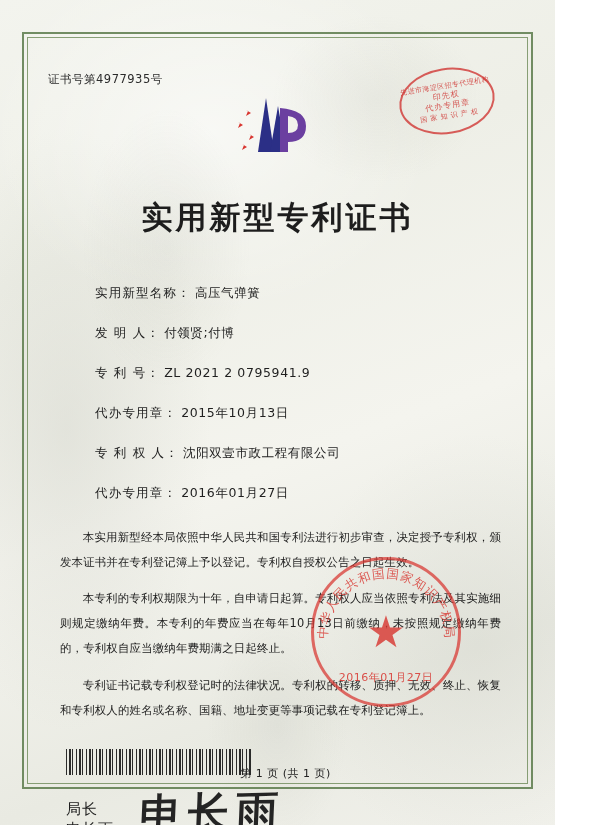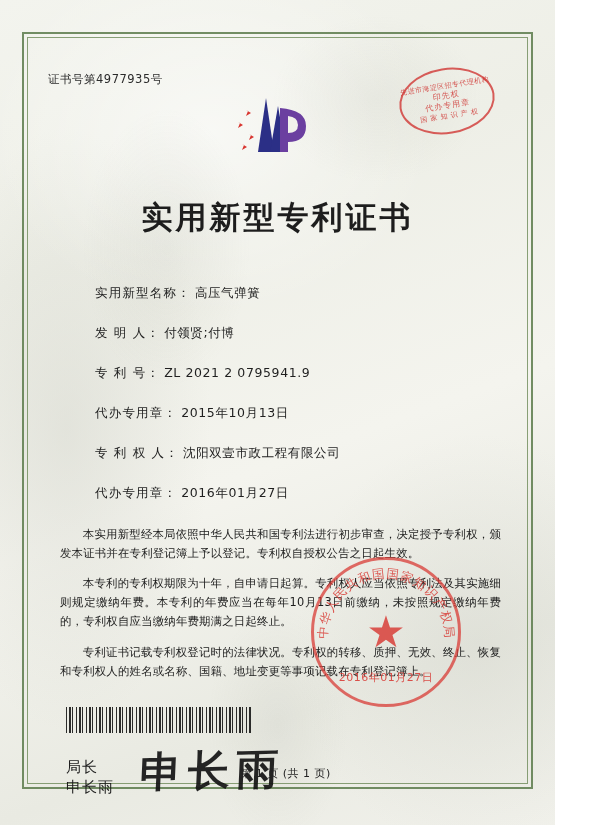--- a/index.html
+++ b/index.html
@@ -140,21 +140,21 @@
   }
   .field .lbl { letter-spacing: 1.2px; margin-left: 19px; }
   .field .val { margin-left: 4px; }
 
   .paras {
     margin-top: 16px;
     padding: 0 6px 0 12px;
   }
   .para {
     font-size: 11.4px;
-    line-height: 19px;
+    line-height: 25px;
     color: #1c1c1c;
     text-align: justify;
     text-indent: 2em;
     margin-bottom: 2px;
     letter-spacing: 0.2px;
   }
 
   .barcode {
     margin-top: 26px;
     margin-left: 18px;

